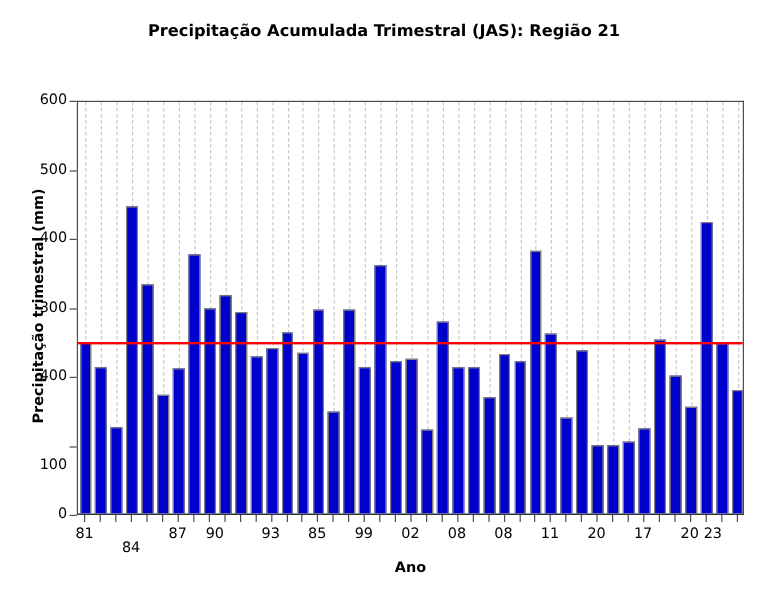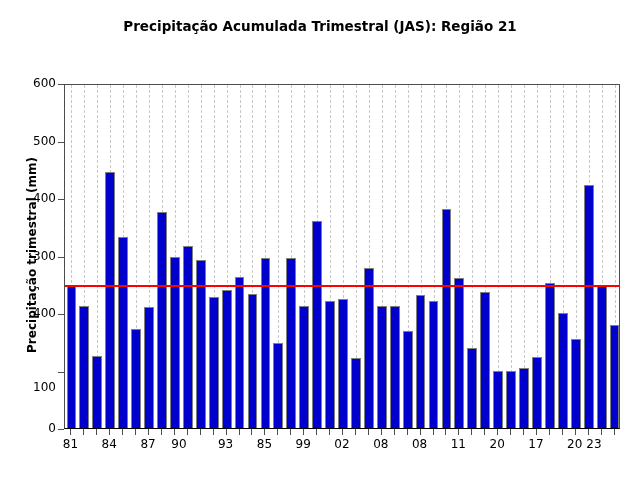--- a/index.html
+++ b/index.html
@@ -175,20 +175,21 @@
   }
 </style>
 </head>
 <body>
 
 <div id="figure">
 
   <div id="chart-title">Precipitação Acumulada Trimestral (JAS): Região 21</div>
 
   <div id="ylabel">Precipitação trimestral (mm)</div>
+  <div id="xlabel">Ano</div>
 
   <div class="ytick-label-holder" id="ylabels">
       <div class="ylab" style="top: 421px;">0</div>
       <div style="position: absolute; left: 58px; top: 429px; width: 6px; height: 0px; border-top: 1.2px solid rgb(77, 77, 77);"></div>
       <div class="ylab" style="top: 363.5px; margin-top: 16px;">100</div>
       <div style="position: absolute; left: 58px; top: 371.5px; width: 6px; height: 0px; border-top: 1.2px solid rgb(77, 77, 77);"></div>
       <div class="ylab" style="top: 306px;">400</div>
       <div style="position: absolute; left: 58px; top: 314px; width: 6px; height: 0px; border-top: 1.2px solid rgb(77, 77, 77);"></div>
       <div class="ylab" style="top: 248.5px;">300</div>
       <div style="position: absolute; left: 58px; top: 256.5px; width: 6px; height: 0px; border-top: 1.2px solid rgb(77, 77, 77);"></div>
@@ -198,21 +199,21 @@
       <div style="position: absolute; left: 58px; top: 141.5px; width: 6px; height: 0px; border-top: 1.2px solid rgb(77, 77, 77);"></div>
       <div class="ylab" style="top: 76px;">600</div>
       <div style="position: absolute; left: 58px; top: 84px; width: 6px; height: 0px; border-top: 1.2px solid rgb(77, 77, 77);"></div>
     </div>
   <div id="xticks-holder">
       <div class="xtick" style="left: 70.4651px;"></div>
       <div class="xlab" style="left: 70.4651px;">81</div>
       <div class="xtick" style="left: 83.3953px;"></div>
       <div class="xtick" style="left: 96.3256px;"></div>
       <div class="xtick" style="left: 109.256px;"></div>
-      <div class="xlab" style="left: 109.256px;">84</div>
+      <div class="xlab" style="left: 109.256px; margin-top: 12px;">84</div>
       <div class="xtick" style="left: 122.186px;"></div>
       <div class="xtick" style="left: 135.116px;"></div>
       <div class="xtick" style="left: 148.047px;"></div>
       <div class="xlab" style="left: 148.047px;">87</div>
       <div class="xtick" style="left: 160.977px;"></div>
       <div class="xtick" style="left: 173.907px;"></div>
       <div class="xtick" style="left: 186.837px;"></div>
       <div class="xlab" style="left: 179px;">90</div>
       <div class="xtick" style="left: 199.767px;"></div>
       <div class="xtick" style="left: 212.698px;"></div>

